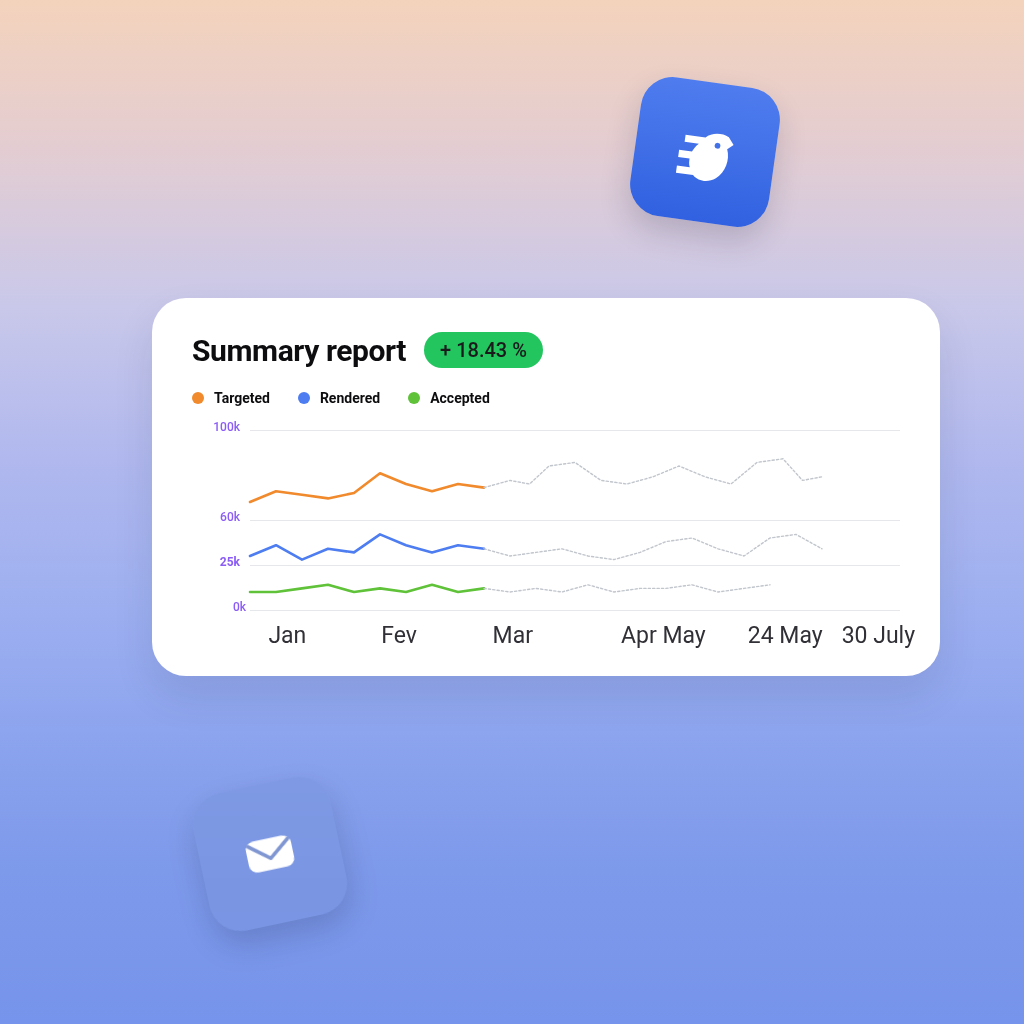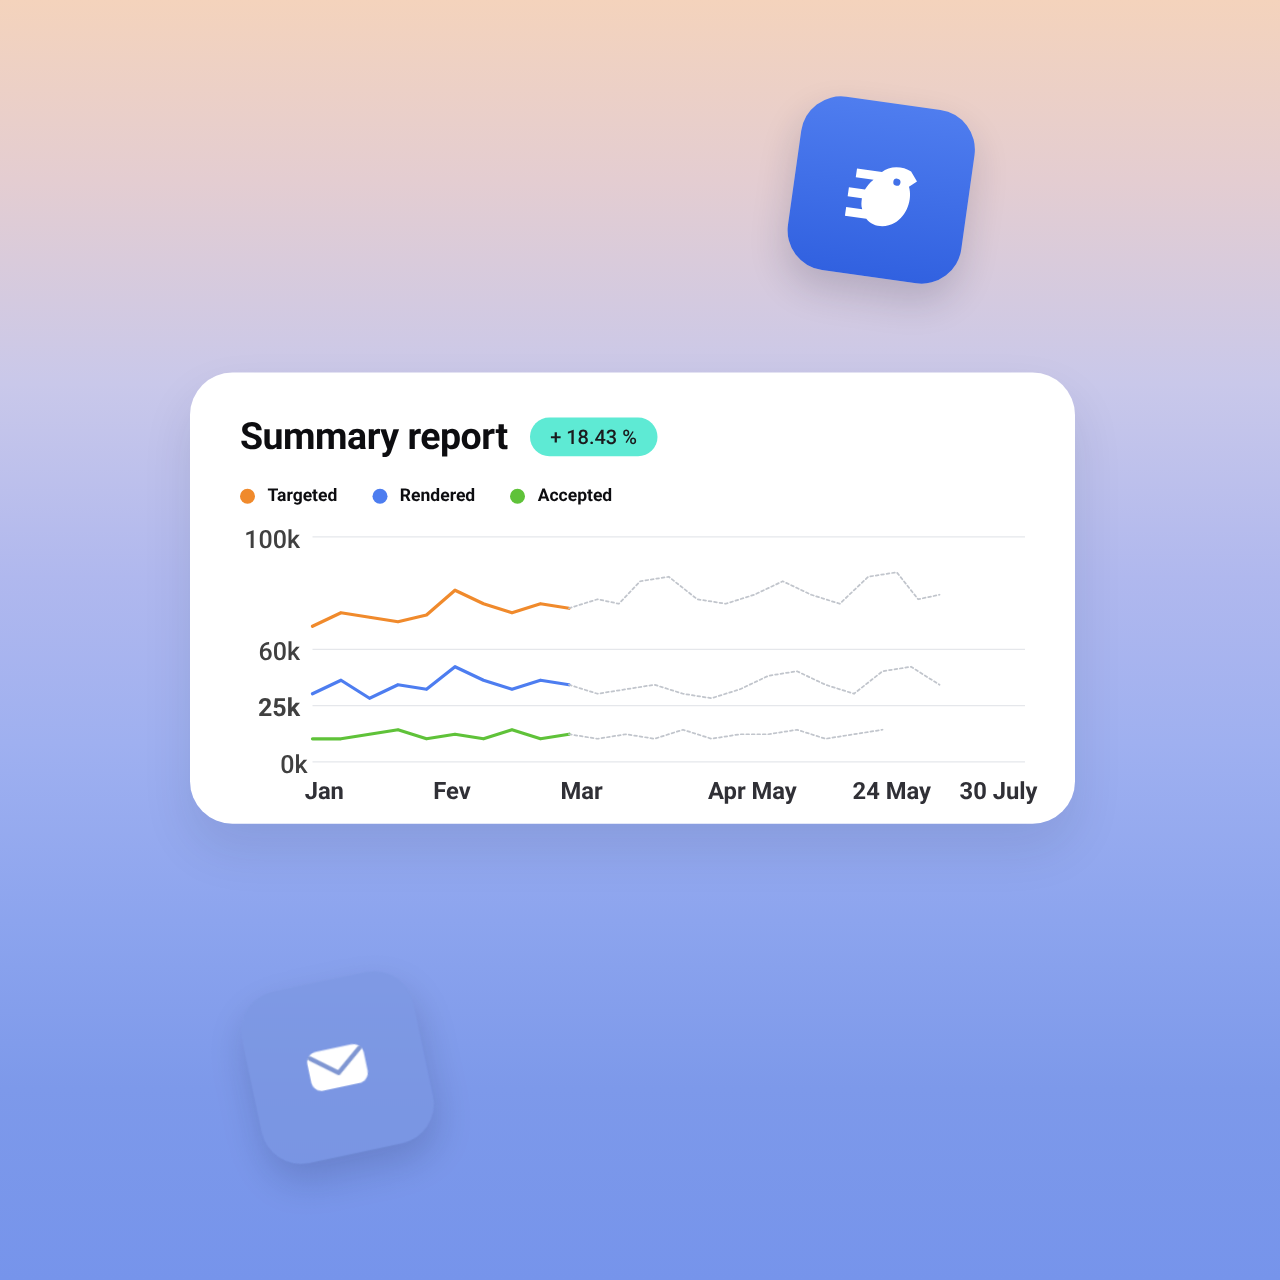--- a/index.html
+++ b/index.html
@@ -27,69 +27,69 @@
     background: rgba(120,148,220,0.55);
     transform: rotate(-12deg);
     backdrop-filter: blur(2px);
   }
   .app-icon svg { width: 72px; height: 72px; }
 
   
   .card {
     position: absolute;
     top: 298px; left: 152px;
-    width: 708px;
+    width: 788px;
     background: #ffffff;
     border-radius: 34px;
-    padding: 34px 40px 12px 40px;
+    padding: 34px 40px 28px 40px;
     box-shadow: 0 20px 40px rgba(20,30,60,0.10);
   }
   .card-header {
     display: flex; align-items: center; gap: 18px;
     margin-bottom: 22px;
   }
   .card-title {
     font-size: 30px; font-weight: 700; color: #0d0d10; letter-spacing: -0.4px;
   }
   .badge {
-    background: #5eead4; color: #1a1a1d;
+    background: #22c55e; color: #1a1a1d;
     border-radius: 999px;
-    font-size: 16px; font-weight: 500;
+    font-size: 20px; font-weight: 500;
     padding: 6px 16px;
   }
   .legend {
     display: flex; gap: 28px; margin-bottom: 24px;
   }
   .legend-item {
     display: flex; align-items: center; gap: 10px;
     font-weight: 700; font-size: 14px; color: #0d0d10;
   }
   .legend-dot {
     width: 12px; height: 12px; border-radius: 50%;
   }
   .chart-wrap { display: flex; }
   .y-axis {
     display: flex; flex-direction: column; align-items: flex-end;
     width: 58px; padding-right: 10px;
-    font-size: 20px; color: #404040; font-weight: 500;
+    font-size: 12px; color: #8b5cf6; font-weight: 500;
   }
   .y-axis span { position: absolute; }
   .plot {
     position: relative; flex: 1; height: 180px;
   }
   .grid-line {
     position: absolute; left: 0; right: 0; height: 1px; background: #e5e7eb;
   }
   .plot svg {
     position: absolute; left: 0; top: 0; width: 100%; height: 100%;
     overflow: visible;
   }
   .x-axis {
-    display: flex; margin-left: 58px; margin-top: 12px;
-    font-size: 19px; color: #303036; font-weight: 700; position: relative; height: 26px;
+    display: flex; margin-left: 84px; margin-top: 12px;
+    font-size: 23px; color: #303036; font-weight: 400; position: relative; height: 26px;
   }
   .x-axis span { position: absolute; white-space: nowrap; }
 </style>
 </head>
 <body>
 
 <div class="stage">
 
   <div class="app-icon bird-icon">
     <svg viewBox="0 0 100 100">

